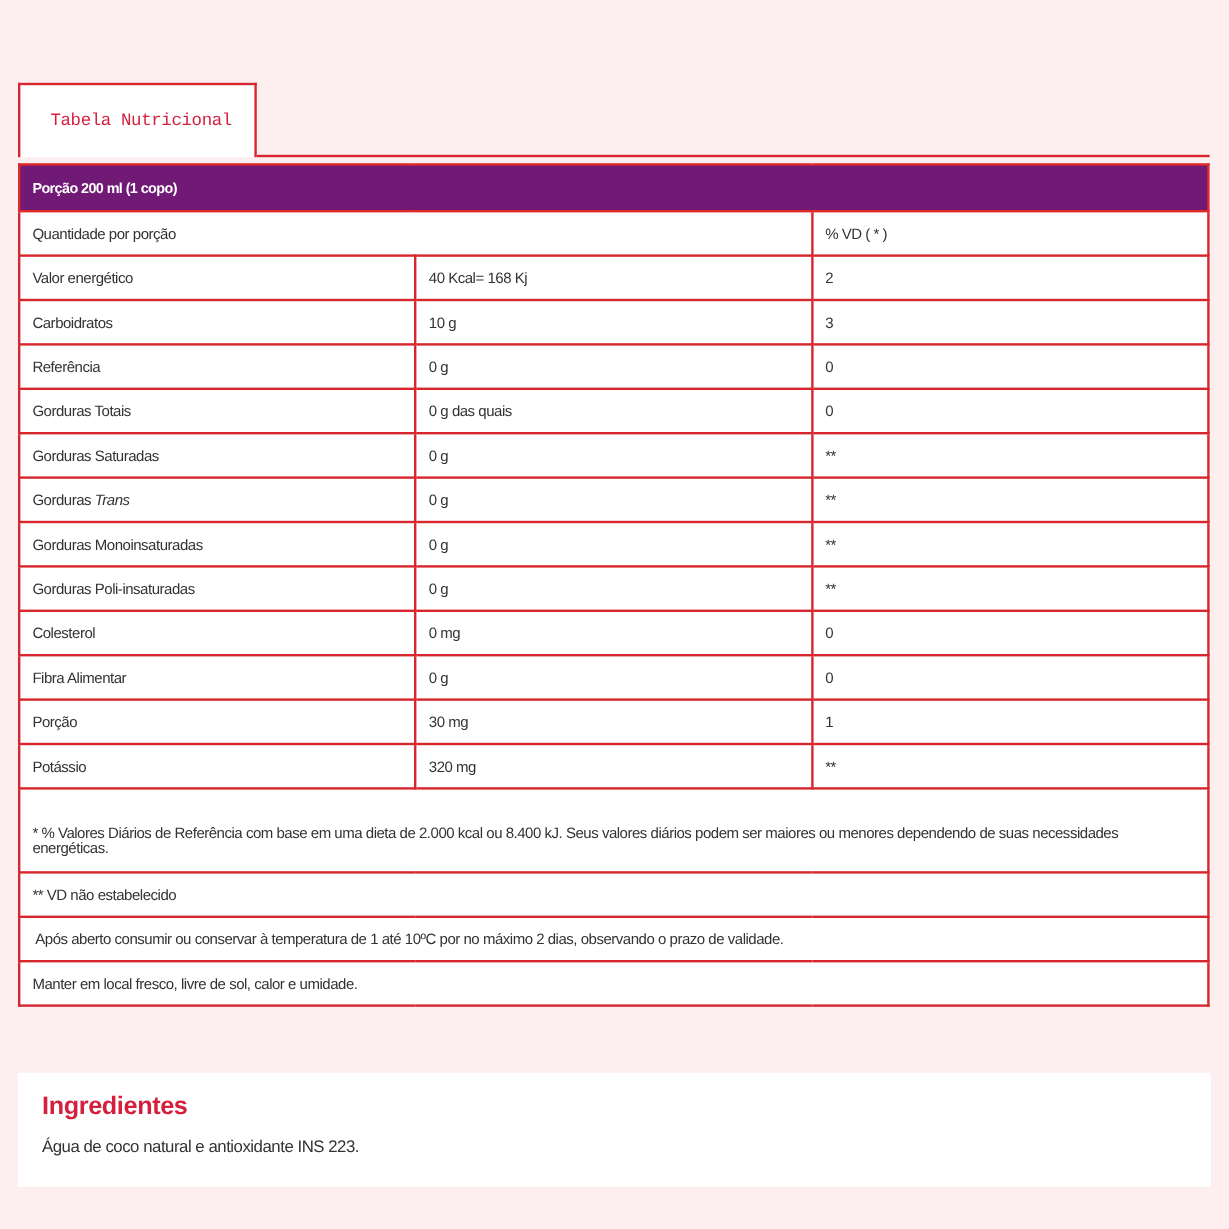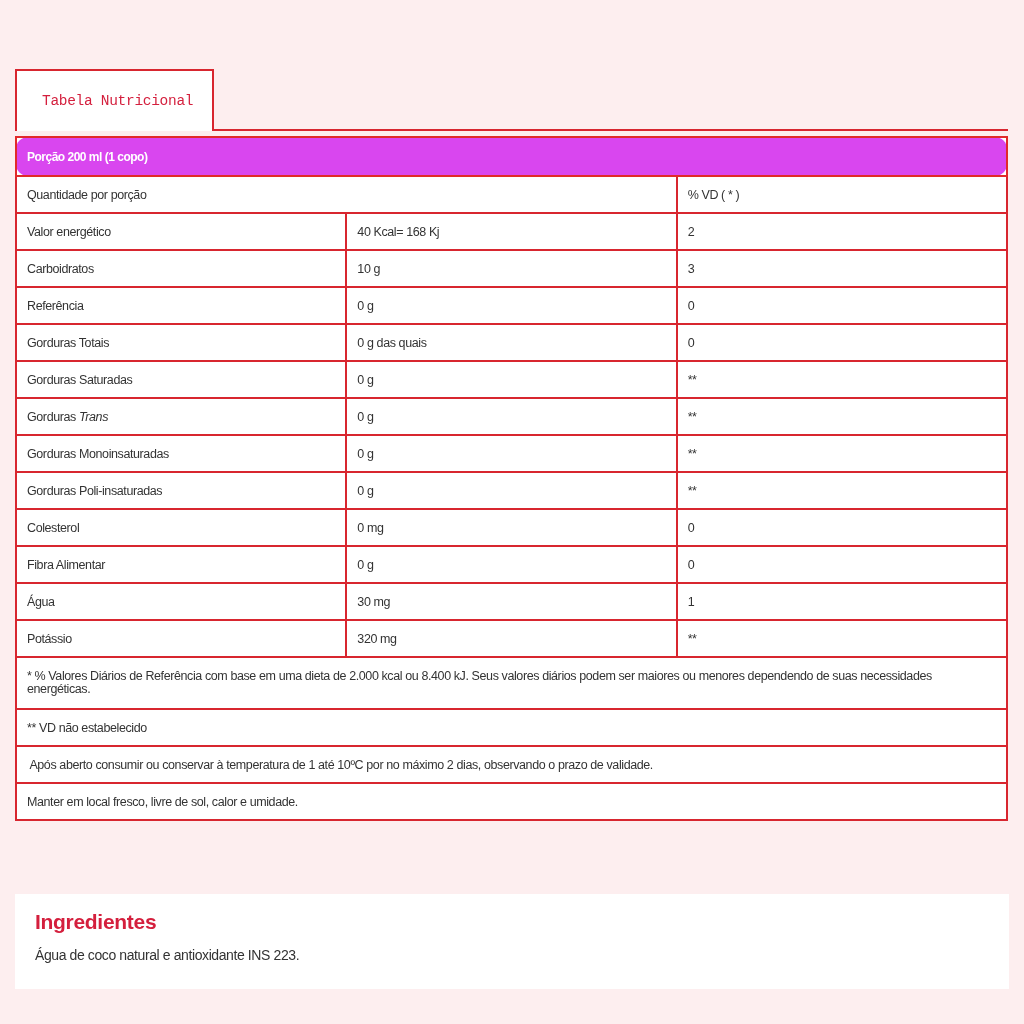--- a/index.html
+++ b/index.html
@@ -36,28 +36,27 @@
     letter-spacing: -0.4px;
     table-layout: fixed;
   }
   table.nutri td {
     border: 2px solid #d8262f;
     padding: 0 10px;
     height: 35px;
     vertical-align: middle;
   }
   table.nutri tr.portion td {
-    background: #d946ef; color: #ffffff; font-weight: bold;
+    background: #701a75; color: #ffffff; font-weight: bold;
     height: 37px; font-size: 12px; letter-spacing: -0.5px;
     border-color: #e12a2a;
-    border-radius: 12px;
   }
   table.nutri td.c1 { width: 475px; }
   table.nutri td.c2 { width: 279px; }
-  table.nutri td.note { padding-top: 6px; padding-bottom: 6px; line-height: 13px; font-size: 12.5px; }
+  table.nutri td.note { padding-top: 24px; padding-bottom: 6px; line-height: 13px; font-size: 12.5px; }
   table.nutri tr.multi td { height: 38px; }
   em.trans { font-style: italic; }
   .ingredients {
     position: absolute; left: 15px; top: 850px;
     width: 994px; height: 95px;
     background: #ffffff;
     margin-top: 44px;
   }
   .ingredients h2 {
     position: absolute; left: 20px; top: 16px; margin: 0;
@@ -129,21 +128,21 @@
     <td>Colesterol</td>
     <td>0 mg</td>
     <td>0</td>
   </tr>
   <tr>
     <td>Fibra Alimentar</td>
     <td>0 g</td>
     <td>0</td>
   </tr>
   <tr>
-    <td>Água</td>
+    <td>Porção</td>
     <td>30 mg</td>
     <td>1</td>
   </tr>
   <tr>
     <td>Potássio</td>
     <td>320 mg</td>
     <td>**</td>
   </tr>
   <tr class="multi">
     <td colspan="3" class="note">* % Valores Diários de Referência com base em uma dieta de 2.000 kcal ou 8.400 kJ. Seus valores diários podem ser maiores ou menores dependendo de suas necessidades energéticas.</td>

